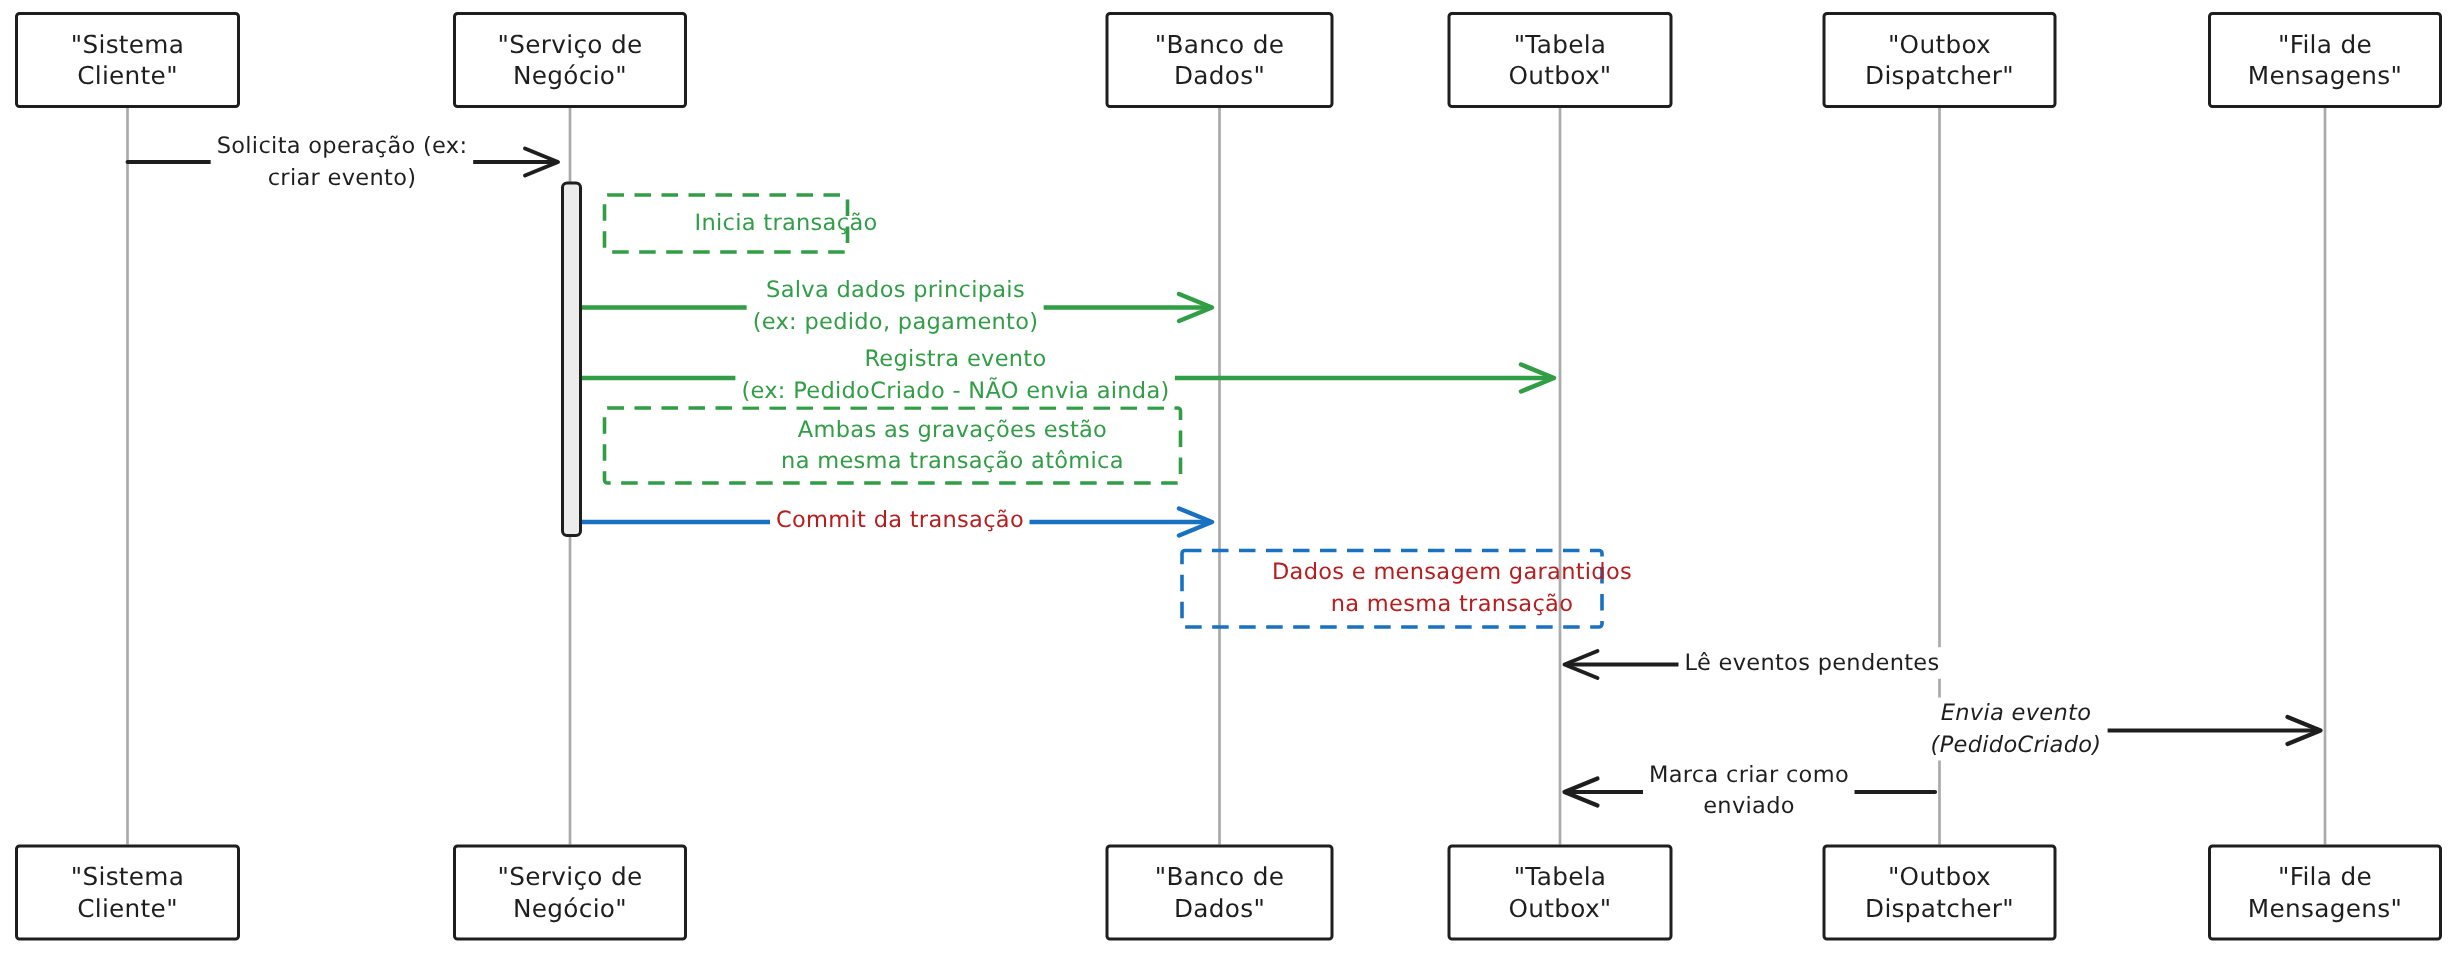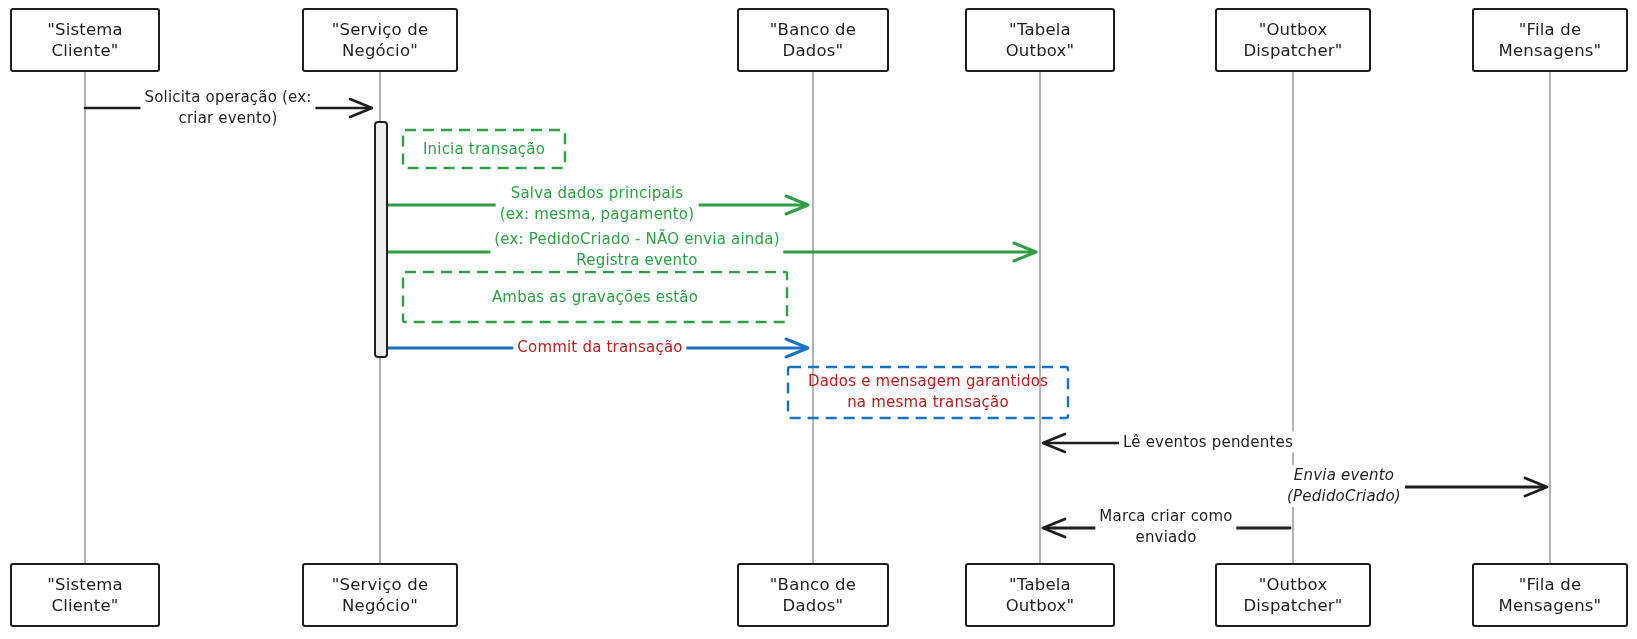--- a/index.html
+++ b/index.html
@@ -48,20 +48,21 @@
   }
   .msg-label span{display:block;}
   .note-label{
     position:absolute;
     transform:translate(-50%,-50%);
     text-align:center;
     font-size:15px;line-height:21px;
     letter-spacing:.2px;
     white-space:nowrap;
     z-index:4;
+    margin-left:40px;
   }
   .note-label span{display:block;}
   .c-black{color:#1e1e1e;}
   .c-green{color:#2f9e44;}
   .c-blue{color:#b91c1c;}
 </style>
 </head>
 <body>
 
 <div id="canvas">
@@ -148,25 +149,25 @@
   <div class="participant" style="left:1472px;top:563px;width:156px;">
       <span>"Fila de Mensagens"</span>
     </div>
 
   <div class="msg-label c-black" style="left:228px;top:108px;">
     <span>Solicita operação (ex:</span>
     <span>criar evento)</span>
   </div>
   <div class="msg-label c-green" style="left:597px;top:204px;">
     <span>Salva dados principais</span>
-    <span>(ex: mesma, pagamento)</span>
+    <span>(ex: pedido, pagamento)</span>
   </div>
   <div class="msg-label c-green" style="left:637px;top:250px;">
+    <span>Registra evento</span>
     <span>(ex: PedidoCriado - NÃO envia ainda)</span>
-    <span>Registra evento</span>
   </div>
   <div class="msg-label c-blue" style="left:600px;top:347px;">
     <span>Commit da transação</span>
   </div>
   <div class="msg-label c-black" style="left:1167px;top:442px;margin-left:41px;">
     <span>Lê eventos pendentes</span>
   </div>
   <div class="msg-label c-black" style="left:1344px;top:486px;font-style:italic;">
     <span>Envia evento</span>
     <span>(PedidoCriado)</span>
@@ -174,19 +175,20 @@
   <div class="msg-label c-black" style="left:1166px;top:527px;">
     <span>Marca criar como</span>
     <span>enviado</span>
   </div>
 
   <div class="note-label c-green" style="left:484px;top:149px;">
     <span>Inicia transação</span>
   </div>
   <div class="note-label c-green" style="left:595px;top:297px;">
     <span>Ambas as gravações estão</span>
+    <span>na mesma transação atômica</span>
   </div>
   <div class="note-label c-blue" style="left:928px;top:392px;">
     <span>Dados e mensagem garantidos</span>
     <span>na mesma transação</span>
   </div>
 
 </div>
 
 </body></html>

